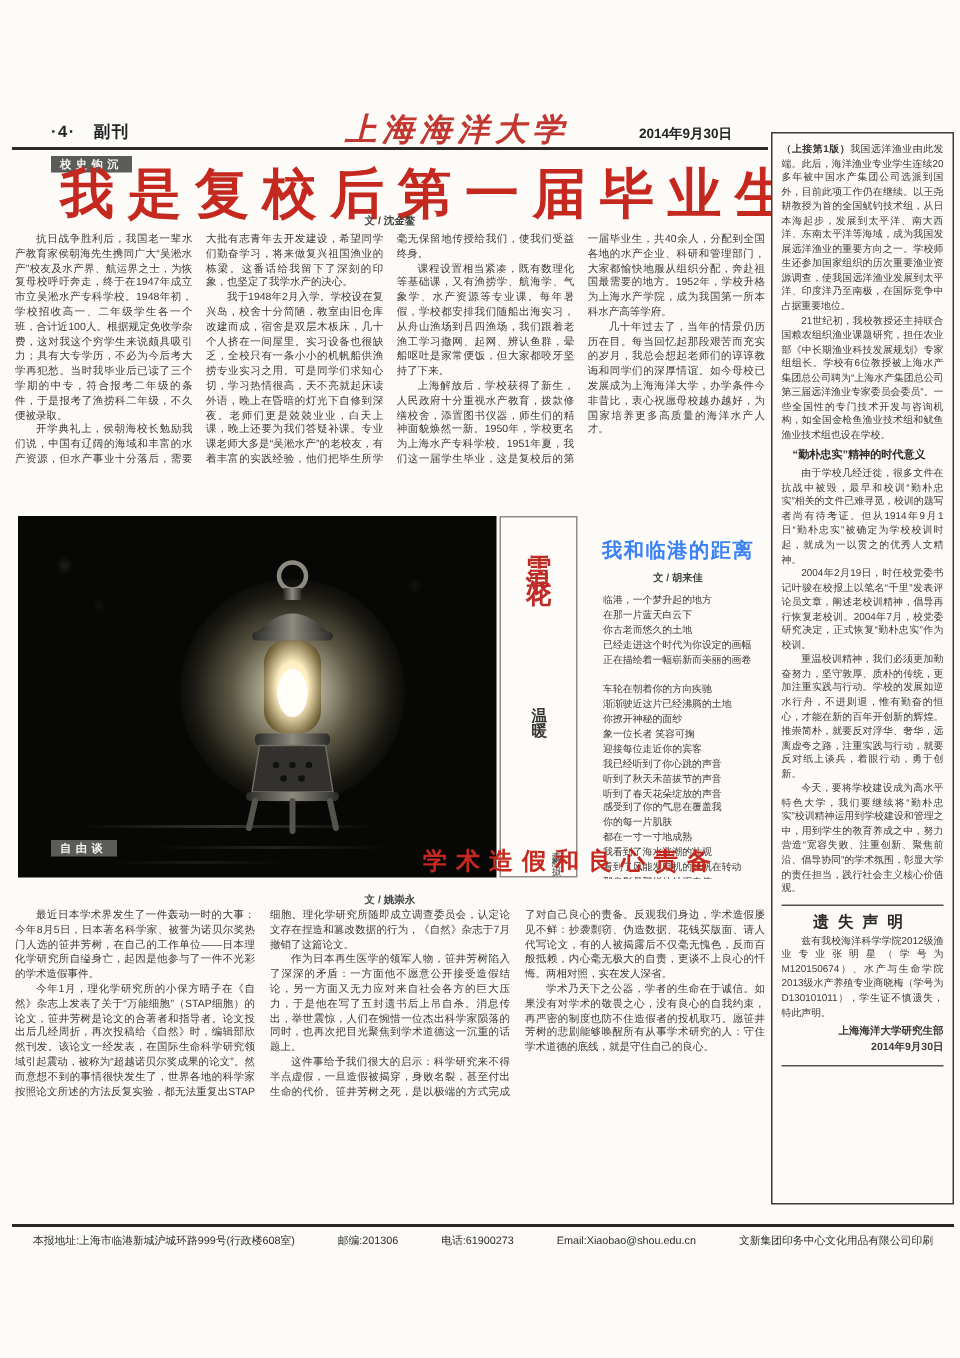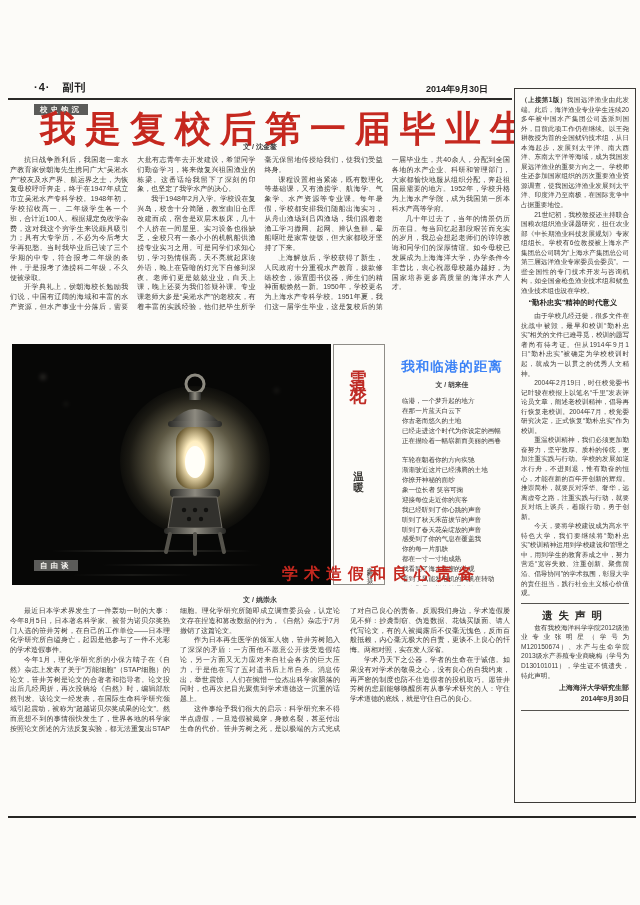--- a/index.html
+++ b/index.html
@@ -87,20 +87,21 @@
 </style>
 </head>
 <body>
 
 <div class="page">
 
   <div class="pageno">
     <span>·4·</span>
     <span style="margin-left:8px;">副刊</span>
   </div>
+  <div class="masthead">上海海洋大学</div>
   <div class="issuedate">2014年9月30日</div>
   <div class="header-rule"></div>
 
   <div class="tagbox tag-history">校史钩沉</div>
   <div class="main-title">我是复校后第一届毕业生</div>
   <div class="main-byline">文 / 沈金鳌</div>
   <div class="main-body bodytext">
       <p>抗日战争胜利后，我国老一辈水产教育家侯朝海先生携同广大“吴淞水产”校友及水产界、航运界之士，为恢复母校呼吁奔走，终于在1947年成立市立吴淞水产专科学校。1948年初，学校招收高一、二年级学生各一个班，合计近100人。根据规定免收学杂费，这对我这个穷学生来说颇具吸引力；具有大专学历，不必为今后考大学再犯愁。当时我毕业后已读了三个学期的中专，符合报考二年级的条件，于是报考了渔捞科二年级，不久便被录取。</p>
       <p>开学典礼上，侯朝海校长勉励我们说，中国有辽阔的海域和丰富的水产资源，但水产事业十分落后，需要大批有志青年去开发建设，希望同学们勤奋学习，将来做复兴祖国渔业的栋梁。这番话给我留下了深刻的印象，也坚定了我学水产的决心。</p>
       <p>我于1948年2月入学。学校设在复兴岛，校舍十分简陋，教室由旧仓库改建而成，宿舍是双层木板床，几十个人挤在一间屋里。实习设备也很缺乏，全校只有一条小小的机帆船供渔捞专业实习之用。可是同学们求知心切，学习热情很高，天不亮就起床读外语，晚上在昏暗的灯光下自修到深夜。老师们更是兢兢业业，白天上课，晚上还要为我们答疑补课。专业课老师大多是“吴淞水产”的老校友，有着丰富的实践经验，他们把毕生所学毫无保留地传授给我们，使我们受益终身。</p>
@@ -208,14 +209,21 @@
     <div class="notice-title">遗失声明</div>
     <p>兹有我校海洋科学学院2012级渔业专业张明星（学号为M120150674）、水产与生命学院2013级水产养殖专业商晓梅（学号为D130101011），学生证不慎遗失，特此声明。</p>
     <div class="signer">
       <div>上海海洋大学研究生部</div>
       <div>2014年9月30日</div>
     </div>
     <hr class="sb-divider">
   </div>
 
   <div class="footer-rule"></div>
+  <div class="footer">
+    <span>本报地址:上海市临港新城沪城环路999号(行政楼608室)</span>
+    <span>邮编:201306</span>
+    <span>电话:61900273</span>
+    <span>Email:Xiaobao@shou.edu.cn</span>
+    <span>文新集团印务中心文化用品有限公司印刷</span>
+  </div>
 
 </div>
 
 </body></html>

